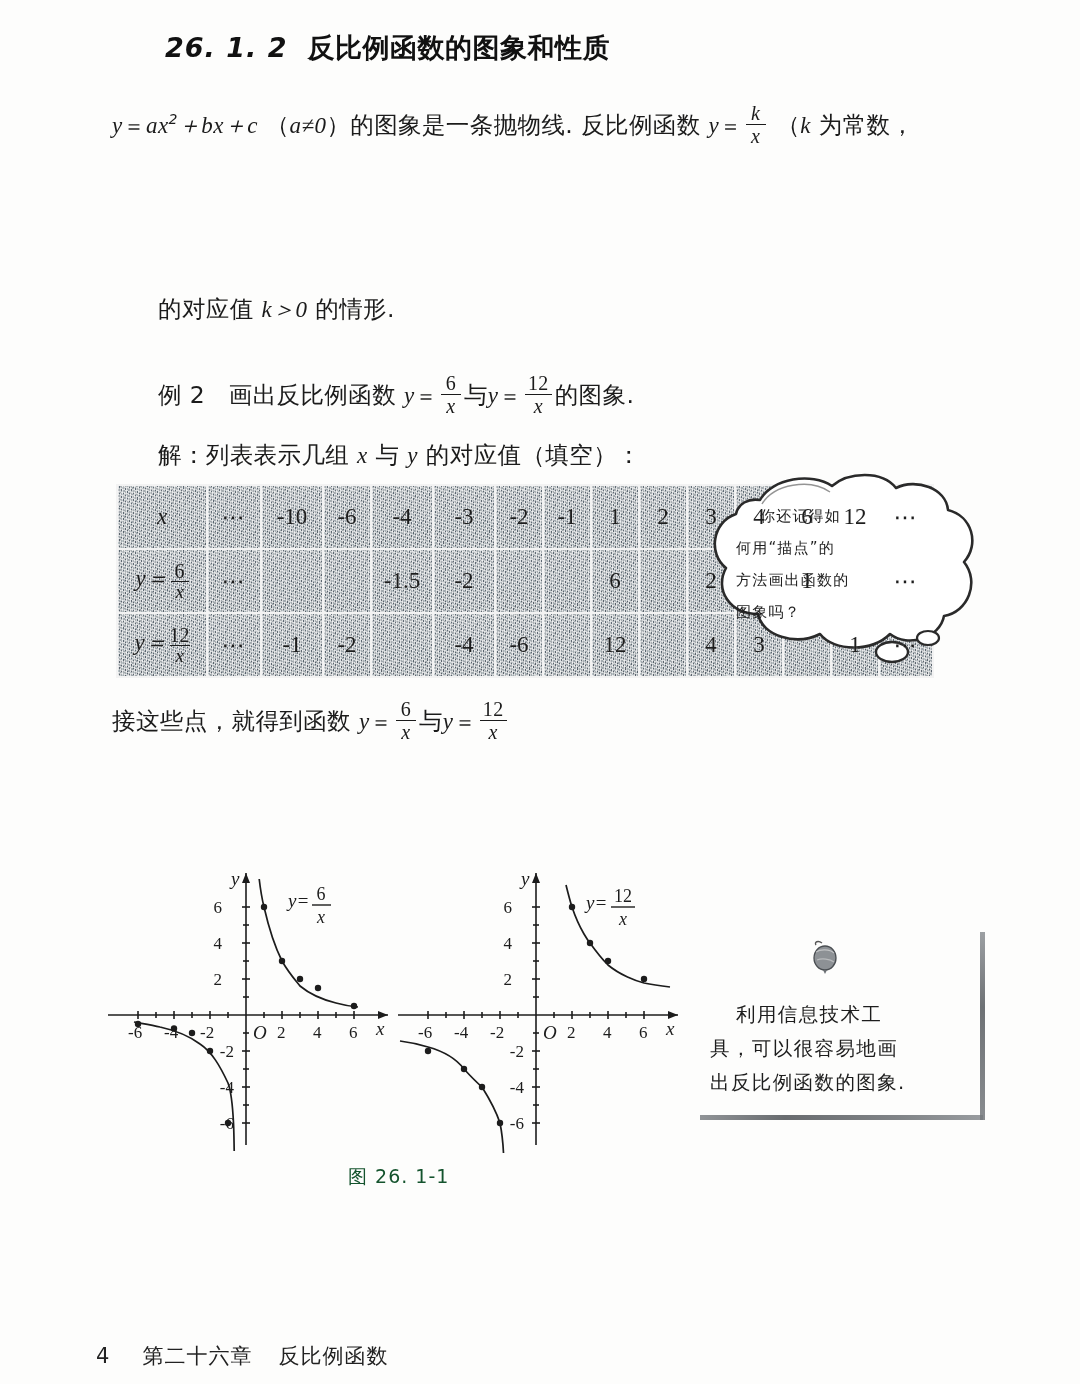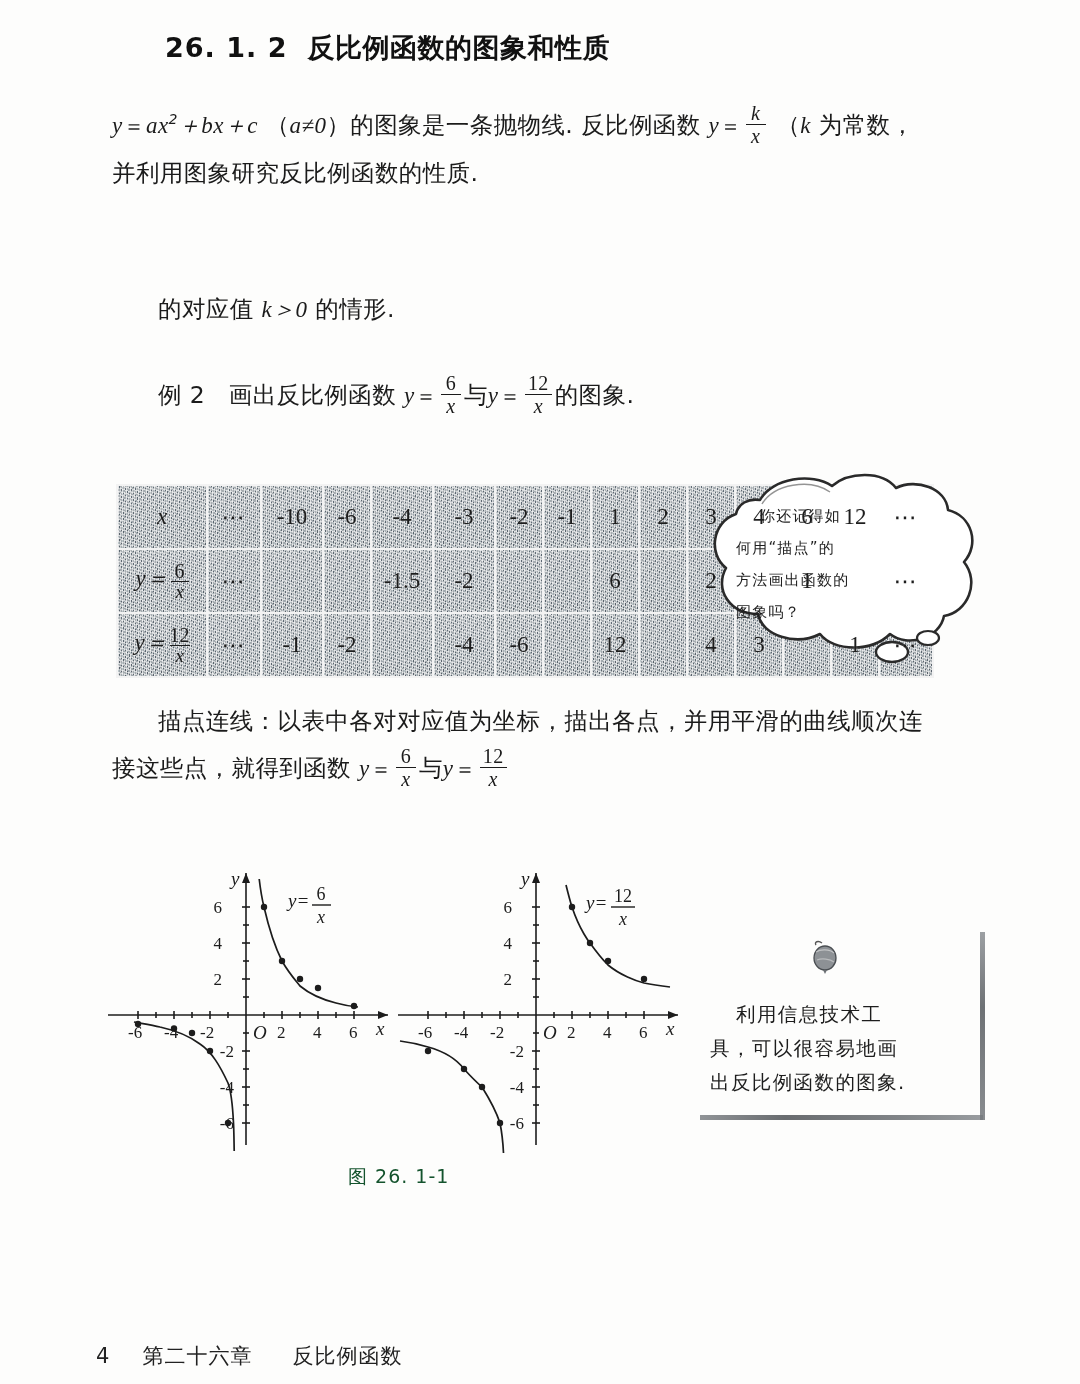--- a/index.html
+++ b/index.html
@@ -12,21 +12,21 @@
   }
   .page{position:absolute;inset:0;}
 
   
   #section-heading{
     position:absolute;left:165px;top:30px;
     font-family:"DejaVu Sans","Liberation Sans",sans-serif;
     font-weight:bold;font-size:27px;letter-spacing:.5px;
     color:#111;white-space:nowrap;
   }
-  #section-heading .num{margin-right:20px;letter-spacing:1px;}
+  #section-heading .num{margin-right:20px;letter-spacing:1px;font-style:italic;}
 
   
   .para{
     position:absolute;
     font-size:23.5px;line-height:47px;color:#1b1b1b;
     letter-spacing:.4px;
     font-family:"DejaVu Sans","Liberation Sans",sans-serif;
   }
   .para .ind{display:inline-block;width:46px;}
   .mi{font-family:"Liberation Serif","DejaVu Serif",serif;font-style:italic;font-size:23px;}
@@ -107,21 +107,21 @@
     background:linear-gradient(180deg,#8b8f93,#55595d 40%,#74787c);opacity:.85;}
   #info-note .balloon{position:absolute;left:108px;top:8px;width:32px;height:36px;}
 
   
   #page-footer{
     position:absolute;left:96px;top:1342px;
     font-family:"DejaVu Sans","Liberation Sans",sans-serif;
     font-size:21px;letter-spacing:1px;color:#222;
   }
   #page-footer .pnum{margin-right:32px;}
-  #page-footer .chap{margin-right:40px;}
+  #page-footer .chap{margin-right:26px;}
 </style>
 </head>
 <body>
 
 <div class="page">
 
   <div id="section-heading">
     <span class="num">26. 1. 2</span><span>反比例函数的图象和性质</span>
   </div>
 
@@ -130,23 +130,20 @@
       <span class="mi">y</span><span class="op">＝</span><span class="mi">ax</span><sup class="exp">2</sup><span class="mi">＋bx＋c</span>
       <span>（</span><span class="mi">a≠0</span><span>）的图象是一条抛物线.</span>
       <span>反比例函数</span>
       <span class="mi">y</span><span class="op">＝</span><span class="frac">
           <span class="num it">k</span>
           <span class="bar"></span>
           <span class="den">x</span>
         </span>
       <span>（</span><span class="mi">k</span> <span>为常数，</span>
     </div>
-    <div>
-      <span>并利用图象研究反比例函数的性质.</span>
-    </div>
   </div>
 
   <div class="para" style="left:112px;top:286px;width:870px;">
     <span class="ind"></span><span>的对应值</span>
     <span class="mi">k＞0</span>
     <span>的情形.</span>
   </div>
 
   <div class="para" style="left:112px;top:372px;width:870px;">
     <span class="ind"></span><span>例 2</span>
@@ -155,20 +152,27 @@
         <span class="num">6</span>
         <span class="bar"></span>
         <span class="den">x</span>
       </span><span>与</span><span class="mi">y</span><span class="op">＝</span><span class="frac">
         <span class="num">12</span>
         <span class="bar"></span>
         <span class="den">x</span>
       </span><span>的图象.</span>
   </div>
 
+  <div class="para" style="left:112px;top:432px;width:870px;">
+    <span class="ind"></span><span>解：列表表示几组</span>
+    <span class="mi">x</span>
+    <span>与</span>
+    <span class="mi">y</span>
+    <span>的对应值（填空）：</span>
+  </div>
 
   <table id="value-table">
     <tbody>
         <tr>
       <td class="lbl"><span class="mi">x</span></td>
       <td class="dots"><span>⋯</span></td>
       <td class="w"><span>-10</span></td>
       <td class="c"><span>-6</span></td>
       <td class="w"><span>-4</span></td>
       <td class="w"><span>-3</span></td>
@@ -245,23 +249,20 @@
     </svg>
     <div class="btext">
       <span class="ind"></span><span>你还记得如</span><br>
       <span>何用“描点”的</span><br>
       <span>方法画出函数的</span><br>
       <span>图象吗？</span>
     </div>
   </div>
 
   <div class="para" style="left:112px;top:698px;width:880px;">
-    <div>
-      <span class="ind"></span><span>描点连线：以表中各对对应值为坐标，描出各点，并用平滑的曲线顺次连</span>
-    </div>
     <div>
       <span>接这些点，就得到函数</span>
       <span class="mi">y</span><span class="op">＝</span><span class="frac">
           <span class="num">6</span>
           <span class="bar"></span>
           <span class="den">x</span>
         </span><span>与</span><span class="mi">y</span><span class="op">＝</span><span class="frac">
           <span class="num">12</span>
           <span class="bar"></span>
           <span class="den">x</span>

